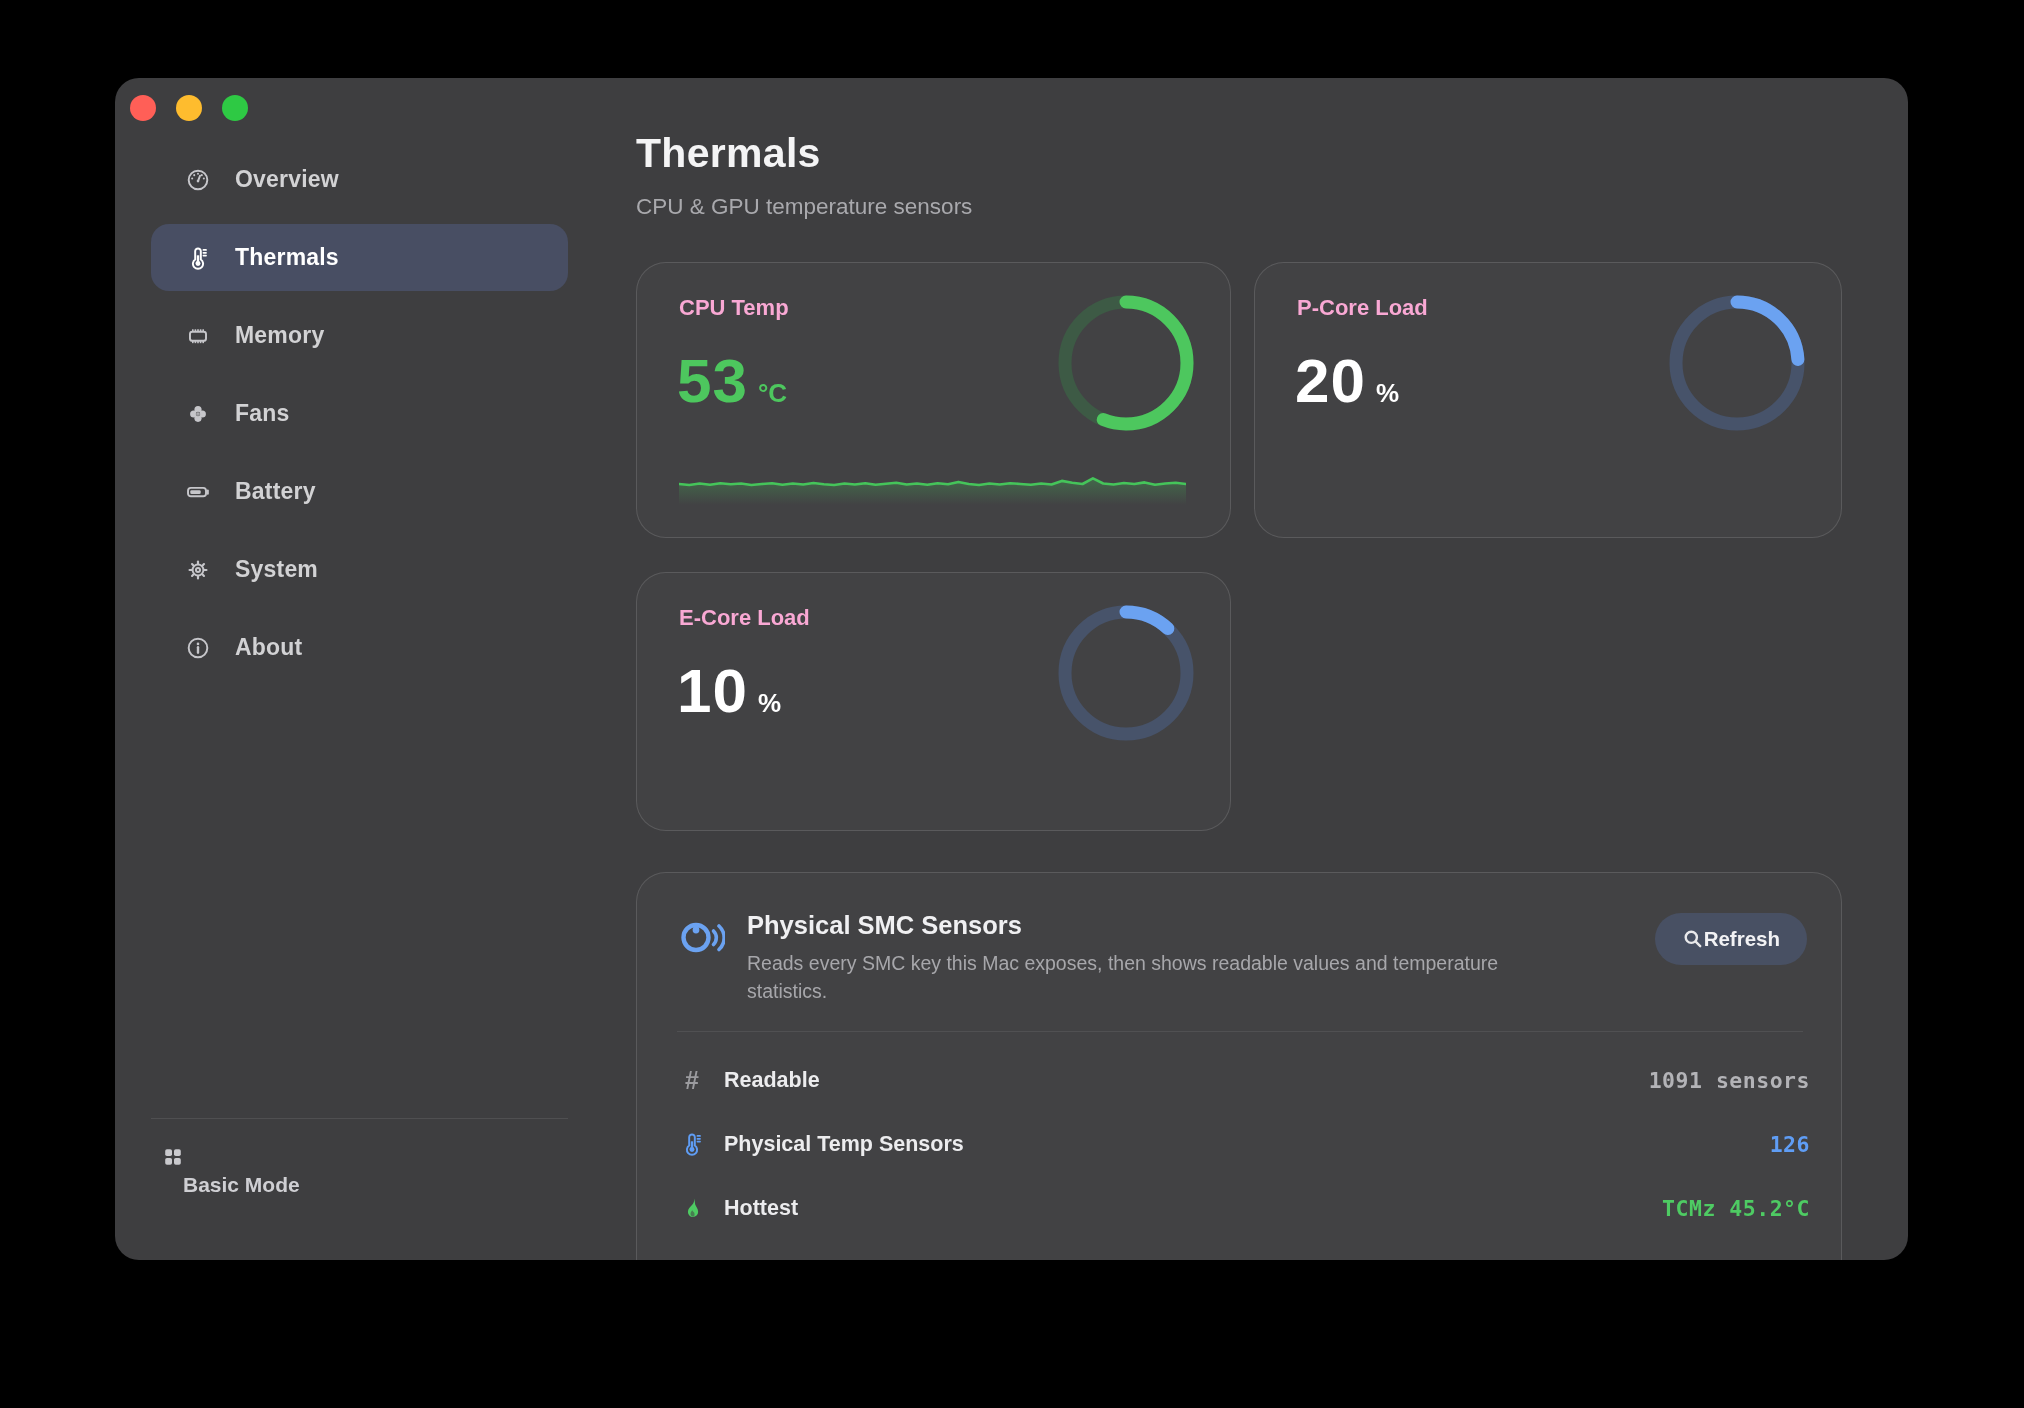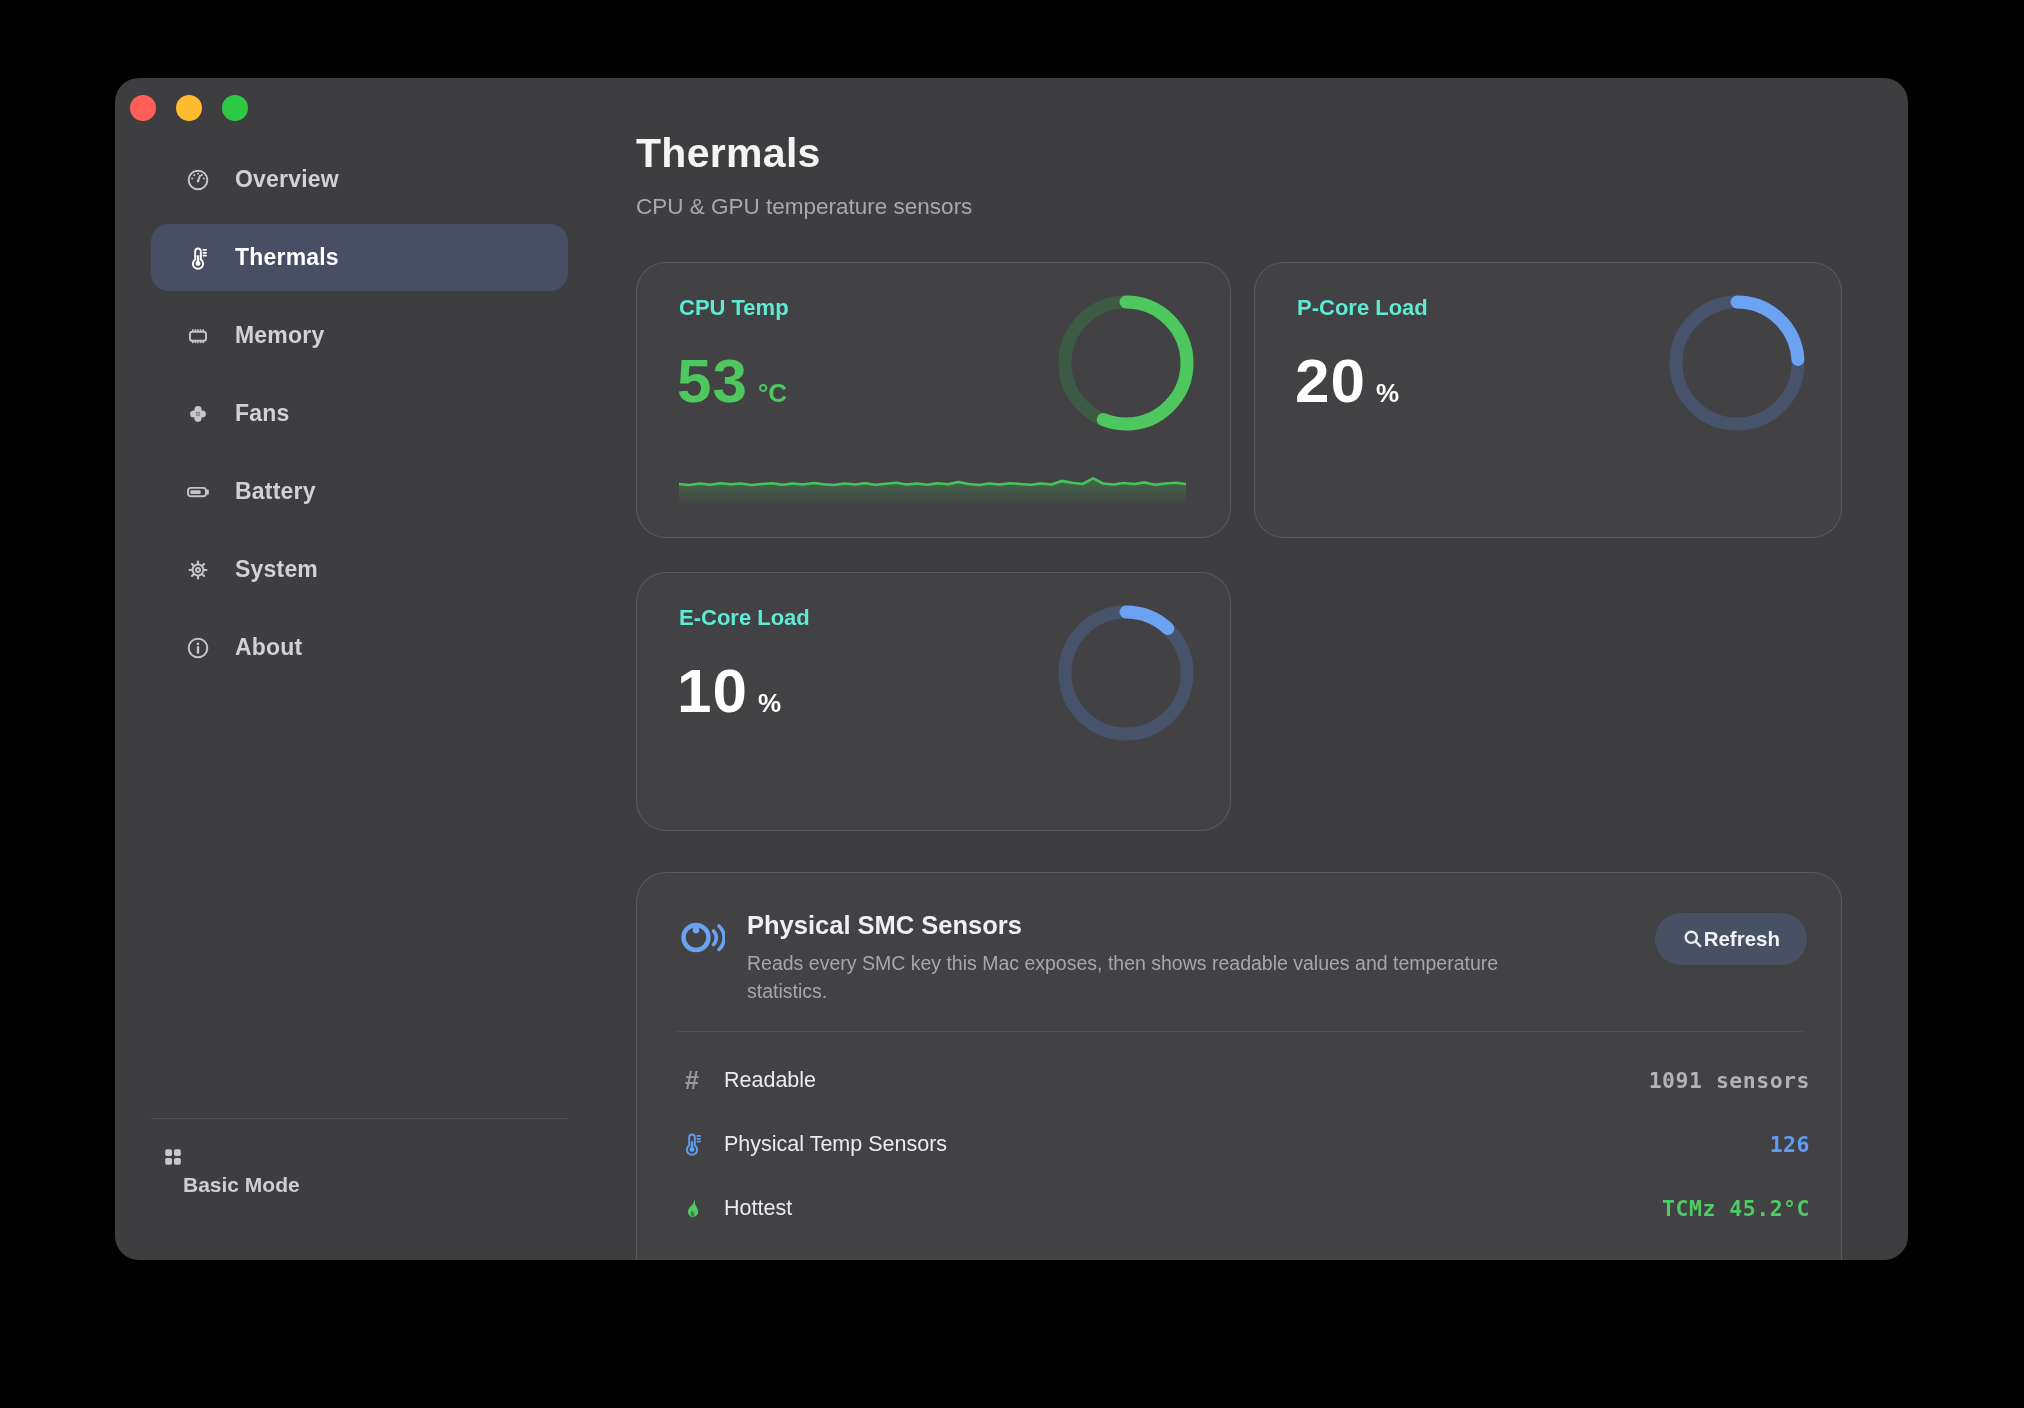--- a/index.html
+++ b/index.html
@@ -20,21 +20,21 @@
   .side-footer{position:absolute;left:36px;top:1067px;width:417px;height:66px;display:flex;padding-left:10px;flex-direction:column;}
   .side-footer .lbl{margin-left:22px;font-size:21px;font-weight:700;color:#cfcfd3;}
   
   .page-title{position:absolute;left:521px;top:52px;font-size:41px;font-weight:700;color:#f4f4f5;letter-spacing:.3px;}
   .page-subtitle{position:absolute;left:521px;top:116px;font-size:22.5px;color:#a9a9ad;}
   
   .card{position:absolute;background:#424244;border:1.5px solid rgba(255,255,255,.13);border-radius:30px;box-sizing:border-box;}
   .card-cpu{left:521px;top:184px;width:595px;height:276px;}
   .card-pcore{left:1139px;top:184px;width:588px;height:276px;}
   .card-ecore{left:521px;top:494px;width:595px;height:259px;}
-  .stat-label{position:absolute;left:42px;top:32px;font-size:22px;font-weight:700;color:#5eead4;}
+  .stat-label{position:absolute;left:42px;top:32px;font-size:22px;font-weight:700;color:#f9a8d4;}
   .stat-value{position:absolute;left:40px;top:82px;display:flex;align-items:baseline;}
   .stat-value .num{font-size:62px;font-weight:700;letter-spacing:1px;}
   .stat-value .unit{font-size:26px;font-weight:700;margin-left:10px;}
   .green .num,.green .unit{color:#4dc75e;}
   .blue .num,.blue .unit{color:#ffffff;}
   .ring{position:absolute;right:34px;top:30px;width:140px;height:140px;}
   .sparkline{position:absolute;left:42px;right:44px;bottom:32px;height:40px;}
   .sparkline svg{width:100%;height:100%;display:block;}
   
   .card-smc{left:521px;top:794px;width:1206px;height:560px;}
@@ -43,21 +43,21 @@
   .smc-titleblock{flex:1;min-width:0;}
   .smc-title{font-size:25.5px;font-weight:700;color:#f0f0f2;margin:2px 0 10px;}
   .smc-desc{font-size:19.5px;line-height:1.42;color:#a7a7ab;max-width:790px;}
   .refresh-btn{height:52px;padding:0 27px;border:none;border-radius:26px;background:#485063;color:#f2f2f4;
     font-family:"Liberation Sans",sans-serif;font-size:20.5px;font-weight:700;display:flex;align-items:center;margin-top:4px;cursor:pointer;}
   .smc-divider{margin:26px 38px 0 40px;border-top:1px solid rgba(255,255,255,.08);}
   .smc-rows{margin:16px 31px 0 40px;}
   .smc-row{height:64px;display:flex;align-items:center;}
   .row-icon{width:30px;display:flex;justify-content:center;align-items:center;}
   .hash-glyph{font-size:25px;font-weight:700;color:#9b9b9f;}
-  .row-label{margin-left:17px;font-size:21.5px;font-weight:400;color:#ececee;}
+  .row-label{margin-left:17px;font-size:21.5px;font-weight:700;color:#ececee;}
   .row-value{margin-left:auto;font-family:"DejaVu Sans Mono",monospace;font-size:21.5px;font-weight:bold;letter-spacing:.5px;text-align:right;}
 </style>
 </head>
 <body>
 
 <div class="window">
 
   <div class="lights">
     <div class="light" style="background: rgb(255, 95, 87);"></div>
     <div class="light" style="background: rgb(254, 188, 46);"></div>

